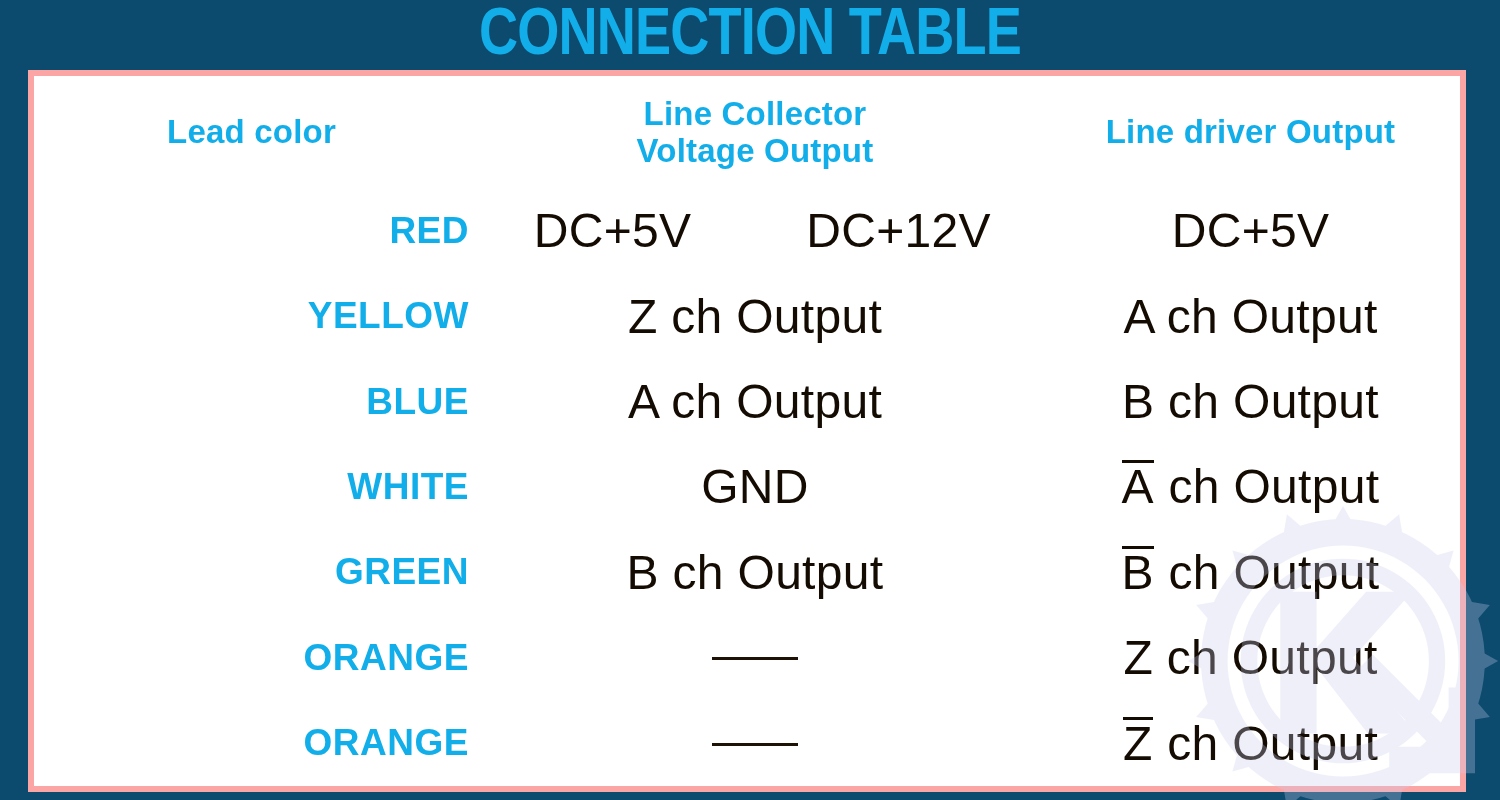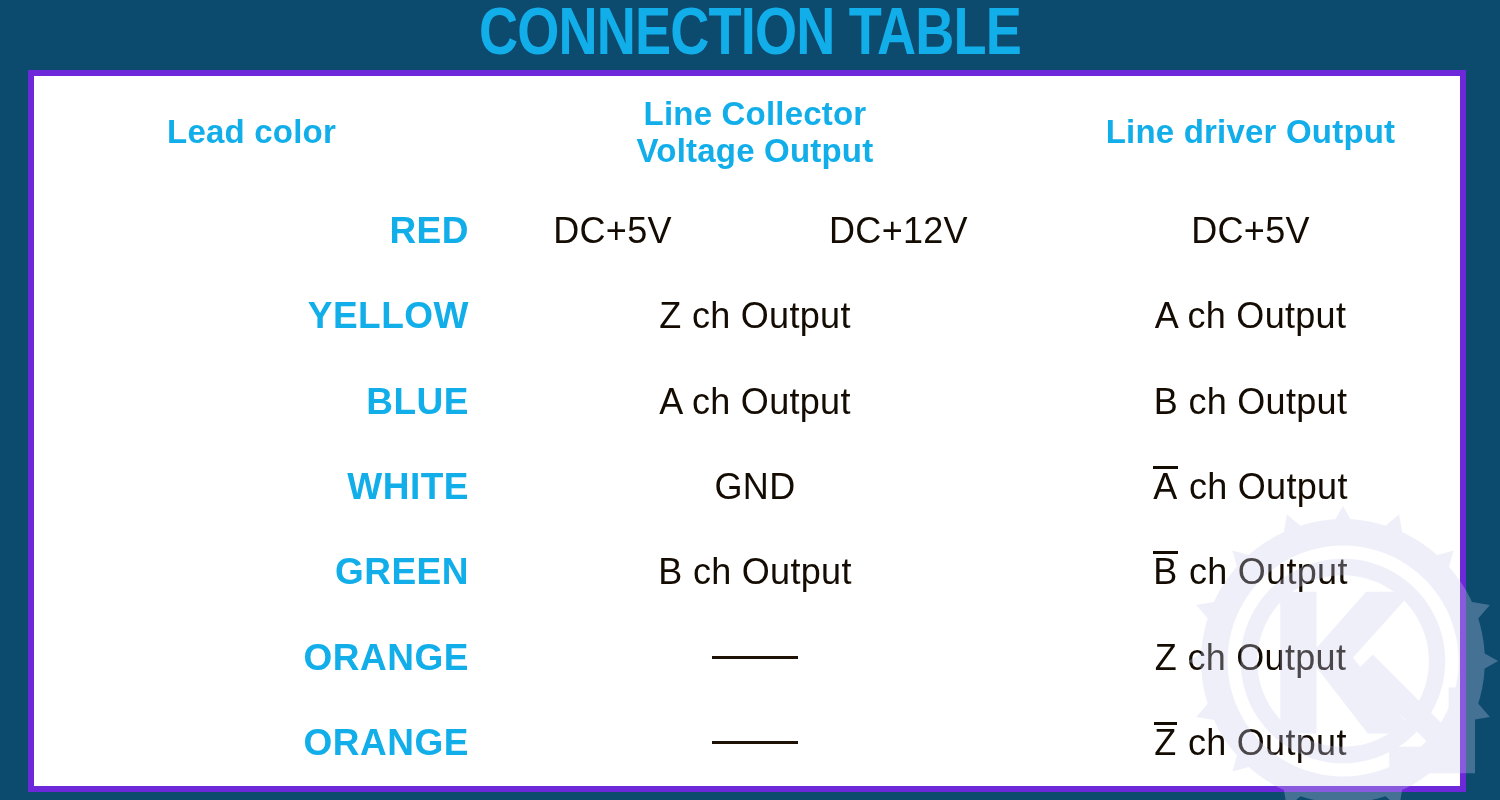--- a/index.html
+++ b/index.html
@@ -54,21 +54,21 @@
     z-index: 3;
   }
 
   
   .table-wrap {
     position: absolute;
     left: 28px;
     top: 70px;
     width: 1438px;
     height: 722px;
-    border: 6px solid #6d28d9;
+    border: 6px solid #fca5a5;
     box-sizing: border-box;
     background: #ffffff;
     z-index: 4;
   }
 
   table.conn {
     width: 100%;
     height: 100%;
     border-collapse: collapse;
     table-layout: fixed;
@@ -122,21 +122,21 @@
     font-size: 37px;
     letter-spacing: 0.5px;
     white-space: nowrap;
   }
 
   td.val {
     text-align: center;
     color: #140c03;
     font-family: "Liberation Sans Narrow", "Liberation Sans", sans-serif;
     font-weight: normal;
-    font-size: 36px;
+    font-size: 48px;
     letter-spacing: 0.3px;
     white-space: nowrap;
   }
 
   
   .ovl {
     border-top: 3px solid #140c03;
     padding-top: 0px;
     display: inline-block;
     line-height: 1.0;

